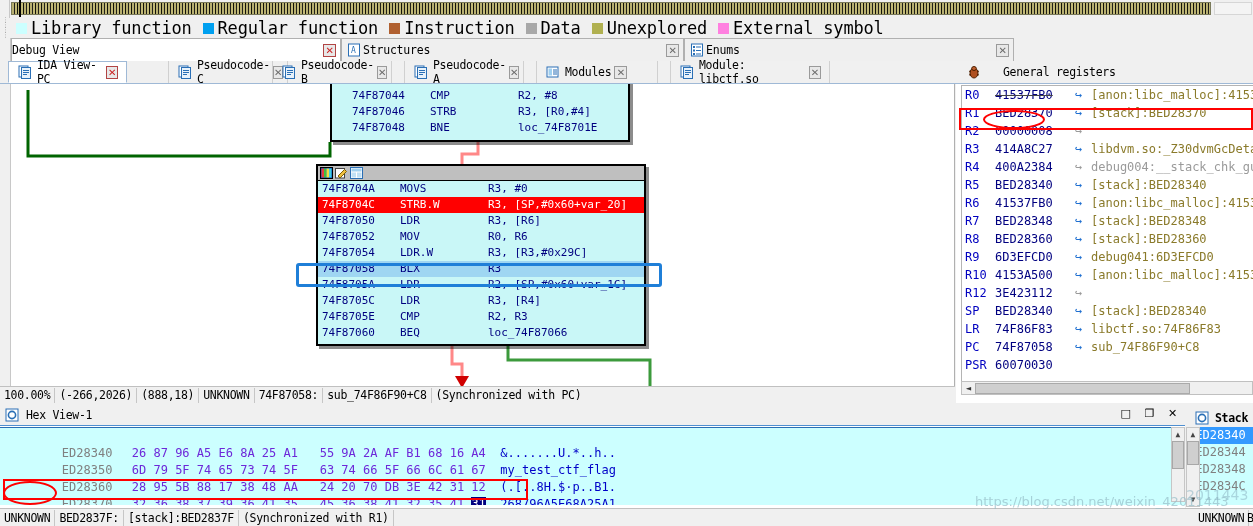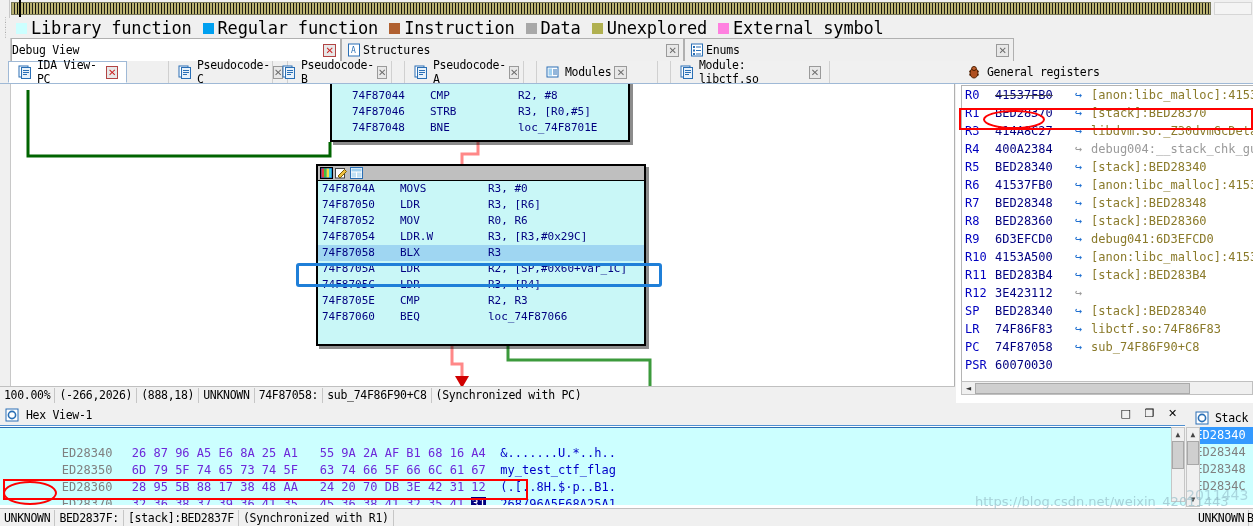--- a/index.html
+++ b/index.html
@@ -158,21 +158,21 @@
   .disasm-status span:last-child { border-right: none; }
 
   
   .regpanel {
     position: absolute; left: 956px; top: 61px; width: 297px; height: 342px;
     background: #ffffff;
   }
   .reg-tabbar {
     position: absolute; left: 0; top: 0; width: 297px; height: 23px;
     background: #f0f0f0;
-    display: flex; align-items: center; gap: 4px; padding-left: 6px;
+    display: flex; align-items: center; gap: 20px; padding-left: 6px;
     font-size: 11.5px; letter-spacing: -0.3px;
     border-bottom: 1px solid #9fb9d6;
   }
   .reg-list {
     position: absolute; left: 5px; top: 24px; width: 292px; height: 296px;
     background: #fff; overflow: hidden;
     border-left: 1px solid #b4b4b4; border-top: 1px solid #b4b4b4;
   }
   .reg-row {
     height: 18px; line-height: 18px; white-space: nowrap;
@@ -236,20 +236,21 @@
   
   .stackpanel {
     position: absolute; left: 1186px; top: 404px; width: 67px; height: 122px;
     background: #ffffff;
   }
   .stack-titlebar {
     position: absolute; left: 0; top: 0; width: 67px; height: 28px;
     background: #f0f0f0; display: flex; align-items: center; gap: 4px;
     padding-left: 4px; font-size: 11.5px; letter-spacing: -0.3px;
     border-bottom: 1px solid #4f8fd0;
+    font-weight: bold;
   }
   .stack-body {
     position: absolute; left: 0; top: 23px; width: 67px; height: 78px;
     background: #ccffff; overflow: hidden;
   }
   .stack-row { height: 17px; line-height: 17px; font-family:"DejaVu Sans Mono",monospace; font-size: 12px; padding-left:2px; color:#808080; white-space:pre;}
   .stack-row.sel { background: #3399ff; color: #ffffff; }
 
   
   .vscroll {
@@ -442,21 +443,21 @@
       <polygon points="455,292 469,292 462,304" fill="#d00000"></polygon>
 
       <polyline points="508,262 508,276 650,276 650,305" fill="none" stroke="#3c9a3c" stroke-width="3"></polyline>
     </svg>
 
     <div class="node" style="left:330px; top:-20px; width:300px; height:78px;padding-left:16px;">
       <div class="ins-line" style="margin-top:22px;">
         <span class="addr">74F87044</span><span class="mnem">CMP</span><span class="ops">R2, #8</span>
       </div>
       <div class="ins-line">
-        <span class="addr">74F87046</span><span class="mnem">STRB</span><span class="ops">R3, [R0,#5]</span>
+        <span class="addr">74F87046</span><span class="mnem">STRB</span><span class="ops">R3, [R0,#4]</span>
       </div>
       <div class="ins-line">
         <span class="addr">74F87048</span><span class="mnem">BNE</span><span class="ops">loc_74F8701E</span>
       </div>
     </div>
 
     <div class="node" style="left:316px; top:80px; width:330px; height:182px;">
       <div class="node-header">
         <span class="hico">
           <svg width="13" height="12" viewBox="0 0 13 12">
@@ -478,20 +479,23 @@
               <rect x="0.5" y="0.5" width="12" height="11" fill="#fff" stroke="#2a6fb5"></rect>
               <rect x="1.5" y="1.5" width="10" height="3" fill="#9fd0f0"></rect>
               <rect x="1.5" y="5.5" width="4.5" height="5" fill="#c0e0f5"></rect>
               <rect x="7" y="5.5" width="4.5" height="5" fill="#c0e0f5"></rect>
             </svg>
         </span>
       </div>
       <div class="ins-line">
         <span class="addr">74F8704A</span><span class="mnem">MOVS</span><span class="ops">R3, #0</span>
       </div>
+      <div class="ins-line brk">
+        <span class="addr">74F8704C</span><span class="mnem">STRB.W</span><span class="ops">R3, [SP,#0x60+var_20]</span>
+      </div>
       <div class="ins-line">
         <span class="addr">74F87050</span><span class="mnem">LDR</span><span class="ops">R3, [R6]</span>
       </div>
       <div class="ins-line">
         <span class="addr">74F87052</span><span class="mnem">MOV</span><span class="ops">R0, R6</span>
       </div>
       <div class="ins-line">
         <span class="addr">74F87054</span><span class="mnem">LDR.W</span><span class="ops">R3, [R3,#0x29C]</span>
       </div>
       <div class="ins-line cur">
@@ -541,20 +545,23 @@
     </div>
 
     <div class="reg-list">
       <div class="reg-row">
         <span class="reg-name">R0</span><span class="reg-val strike">41537FB0</span><span class="reg-arrow">↪</span><span class="reg-cmt">[anon:libc_malloc]:41537FB0</span>
       </div>
       <div class="reg-row">
         <span class="reg-name">R1</span><span class="reg-val">BED28370</span><span class="reg-arrow">↪</span><span class="reg-cmt">[stack]:BED28370</span>
       </div>
       <div class="reg-row">
+        <span class="reg-name">R2</span><span class="reg-val">00000008</span><span class="reg-arrow gray">↪</span><span class="reg-cmt"></span>
+      </div>
+      <div class="reg-row">
         <span class="reg-name">R3</span><span class="reg-val">414A8C27</span><span class="reg-arrow">↪</span><span class="reg-cmt">libdvm.so:_Z30dvmGcDetachDe</span>
       </div>
       <div class="reg-row">
         <span class="reg-name">R4</span><span class="reg-val">400A2384</span><span class="reg-arrow gray">↪</span><span class="reg-cmt gray">debug004:__stack_chk_guard</span>
       </div>
       <div class="reg-row">
         <span class="reg-name">R5</span><span class="reg-val">BED28340</span><span class="reg-arrow">↪</span><span class="reg-cmt">[stack]:BED28340</span>
       </div>
       <div class="reg-row">
         <span class="reg-name">R6</span><span class="reg-val">41537FB0</span><span class="reg-arrow">↪</span><span class="reg-cmt">[anon:libc_malloc]:41537FB</span>
@@ -563,23 +570,20 @@
         <span class="reg-name">R7</span><span class="reg-val">BED28348</span><span class="reg-arrow">↪</span><span class="reg-cmt">[stack]:BED28348</span>
       </div>
       <div class="reg-row">
         <span class="reg-name">R8</span><span class="reg-val">BED28360</span><span class="reg-arrow">↪</span><span class="reg-cmt">[stack]:BED28360</span>
       </div>
       <div class="reg-row">
         <span class="reg-name">R9</span><span class="reg-val">6D3EFCD0</span><span class="reg-arrow">↪</span><span class="reg-cmt">debug041:6D3EFCD0</span>
       </div>
       <div class="reg-row">
         <span class="reg-name">R10</span><span class="reg-val">4153A500</span><span class="reg-arrow">↪</span><span class="reg-cmt">[anon:libc_malloc]:4153A500</span>
-      </div>
-      <div class="reg-row">
-        <span class="reg-name">R11</span><span class="reg-val">BED283B4</span><span class="reg-arrow">↪</span><span class="reg-cmt">[stack]:BED283B4</span>
       </div>
       <div class="reg-row">
         <span class="reg-name">R12</span><span class="reg-val">3E423112</span><span class="reg-arrow gray">↪</span><span class="reg-cmt"></span>
       </div>
       <div class="reg-row">
         <span class="reg-name">SP</span><span class="reg-val">BED28340</span><span class="reg-arrow">↪</span><span class="reg-cmt">[stack]:BED28340</span>
       </div>
       <div class="reg-row">
         <span class="reg-name">LR</span><span class="reg-val">74F86F83</span><span class="reg-arrow">↪</span><span class="reg-cmt">libctf.so:74F86F83</span>
       </div>

